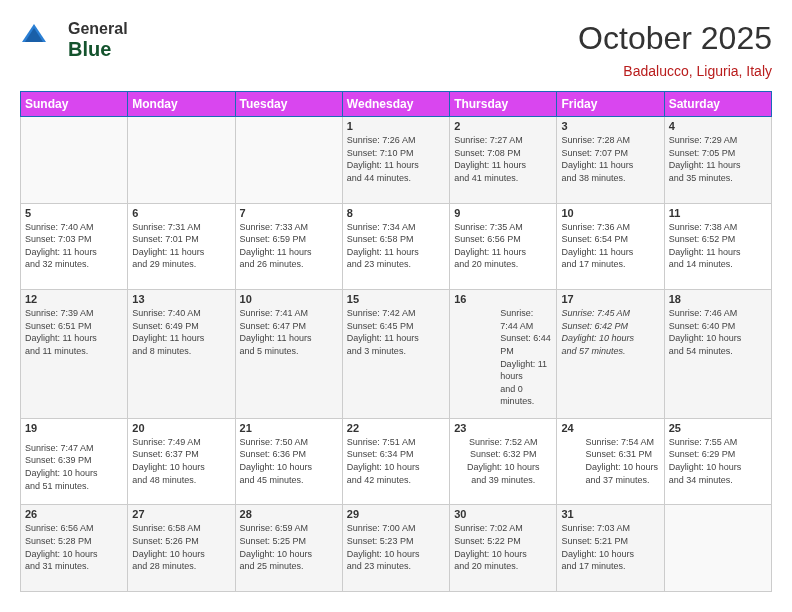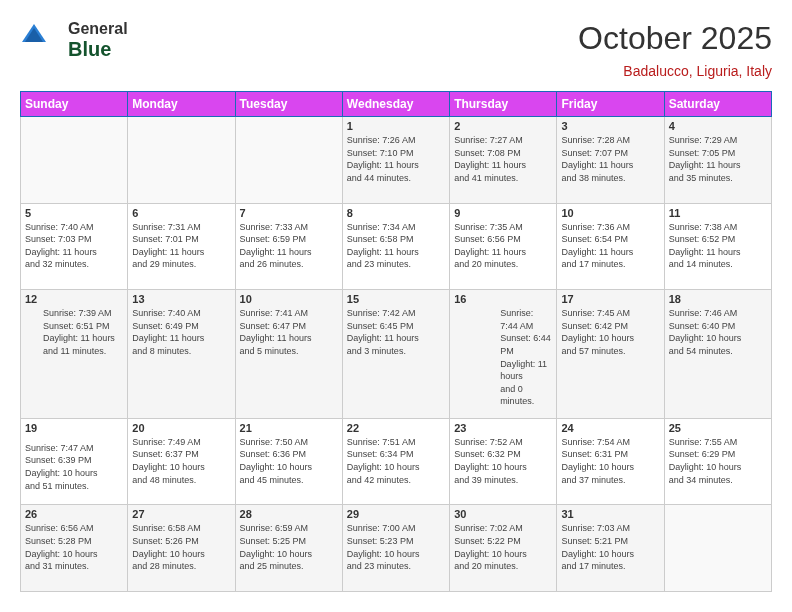--- a/index.html
+++ b/index.html
@@ -221,21 +221,21 @@
             <span class="day-num">11</span>
             <div class="day-info" style="white-space: pre-line;">Sunrise: 7:38 AM
 Sunset: 6:52 PM
 Daylight: 11 hours
 and 14 minutes.</div>
           </td>
         </tr>
         <tr>
           <td>
             <span class="day-num">12</span>
-            <div class="day-info" style="white-space: pre-line; margin-left: 18px;">Sunrise: 7:39 AM
+            <div class="day-info" style="white-space: pre-line;">Sunrise: 7:39 AM
 Sunset: 6:51 PM
 Daylight: 11 hours
 and 11 minutes.</div>
           </td>
           <td>
             <span class="day-num">13</span>
             <div class="day-info" style="white-space: pre-line;">Sunrise: 7:40 AM
 Sunset: 6:49 PM
 Daylight: 11 hours
 and 8 minutes.</div>
@@ -256,21 +256,21 @@
           </td>
           <td>
             <span class="day-num">16</span>
             <div class="day-info" style="white-space: pre-line; margin-left: 46px;">Sunrise: 7:44 AM
 Sunset: 6:44 PM
 Daylight: 11 hours
 and 0 minutes.</div>
           </td>
           <td>
             <span class="day-num">17</span>
-            <div class="day-info" style="white-space: pre-line;">Sunrise: 7:45 AM
+            <div class="day-info" style="white-space: pre-line; font-style: italic;">Sunrise: 7:45 AM
 Sunset: 6:42 PM
 Daylight: 10 hours
 and 57 minutes.</div>
           </td>
           <td>
             <span class="day-num">18</span>
             <div class="day-info" style="white-space: pre-line;">Sunrise: 7:46 AM
 Sunset: 6:40 PM
 Daylight: 10 hours
 and 54 minutes.</div>
@@ -300,28 +300,28 @@
           </td>
           <td>
             <span class="day-num">22</span>
             <div class="day-info" style="white-space: pre-line;">Sunrise: 7:51 AM
 Sunset: 6:34 PM
 Daylight: 10 hours
 and 42 minutes.</div>
           </td>
           <td>
             <span class="day-num">23</span>
-            <div class="day-info" style="white-space: pre-line;">Sunrise: 7:52 AM
+            <div class="day-info" style="white-space: pre-line; text-align: center;">Sunrise: 7:52 AM
 Sunset: 6:32 PM
 Daylight: 10 hours
 and 39 minutes.</div>
           </td>
           <td>
             <span class="day-num">24</span>
-            <div class="day-info" style="white-space: pre-line;">Sunrise: 7:54 AM
+            <div class="day-info" style="white-space: pre-line; margin-left: 24px;">Sunrise: 7:54 AM
 Sunset: 6:31 PM
 Daylight: 10 hours
 and 37 minutes.</div>
           </td>
           <td>
             <span class="day-num">25</span>
             <div class="day-info" style="white-space: pre-line;">Sunrise: 7:55 AM
 Sunset: 6:29 PM
 Daylight: 10 hours
 and 34 minutes.</div>

